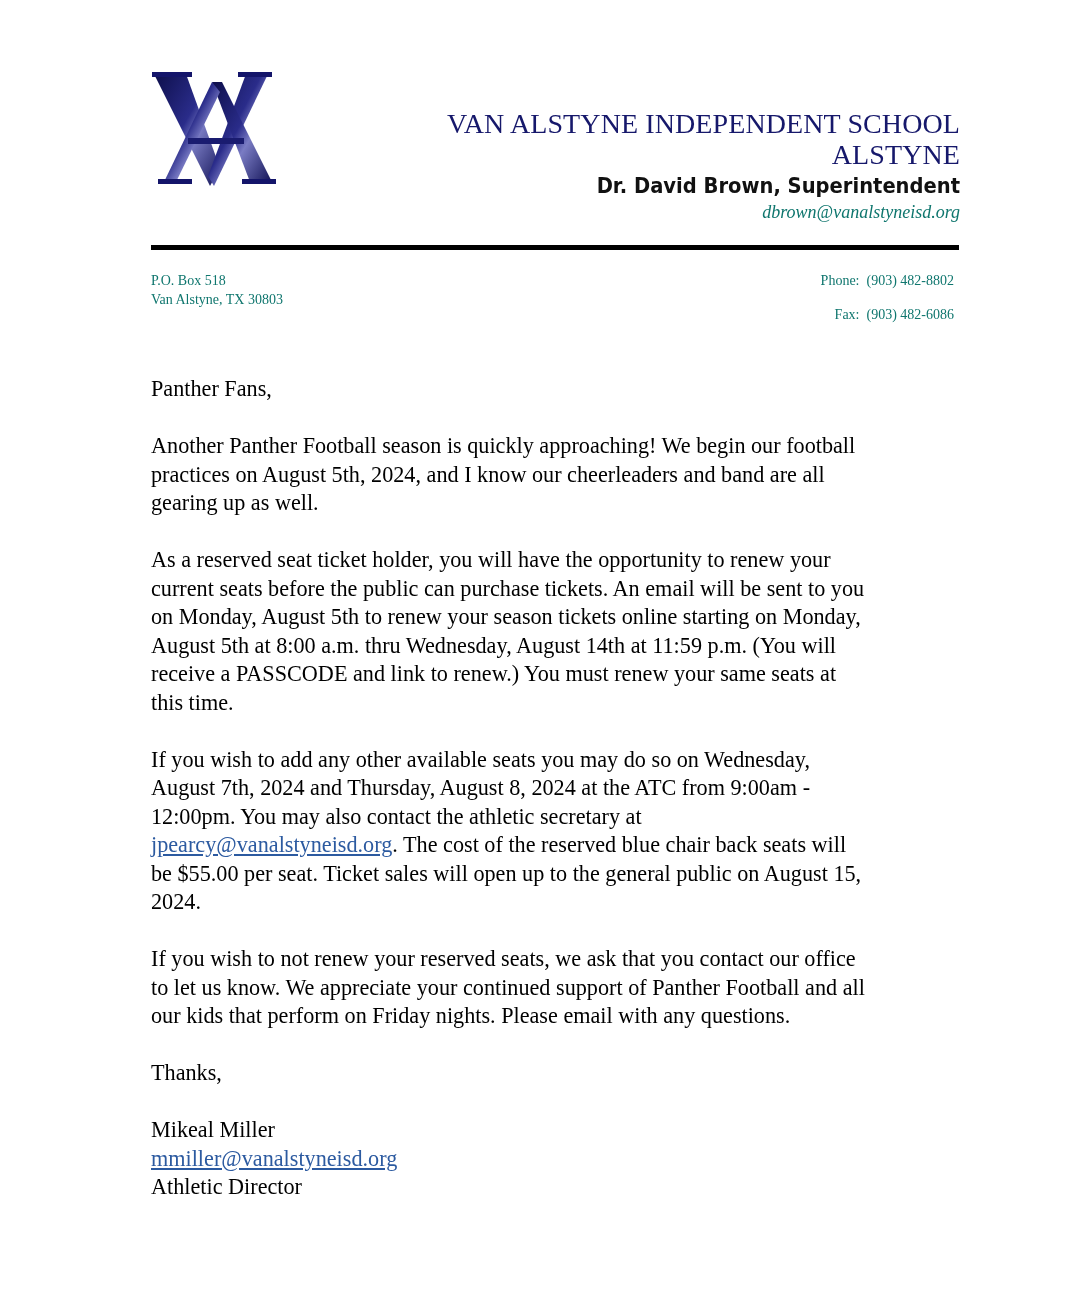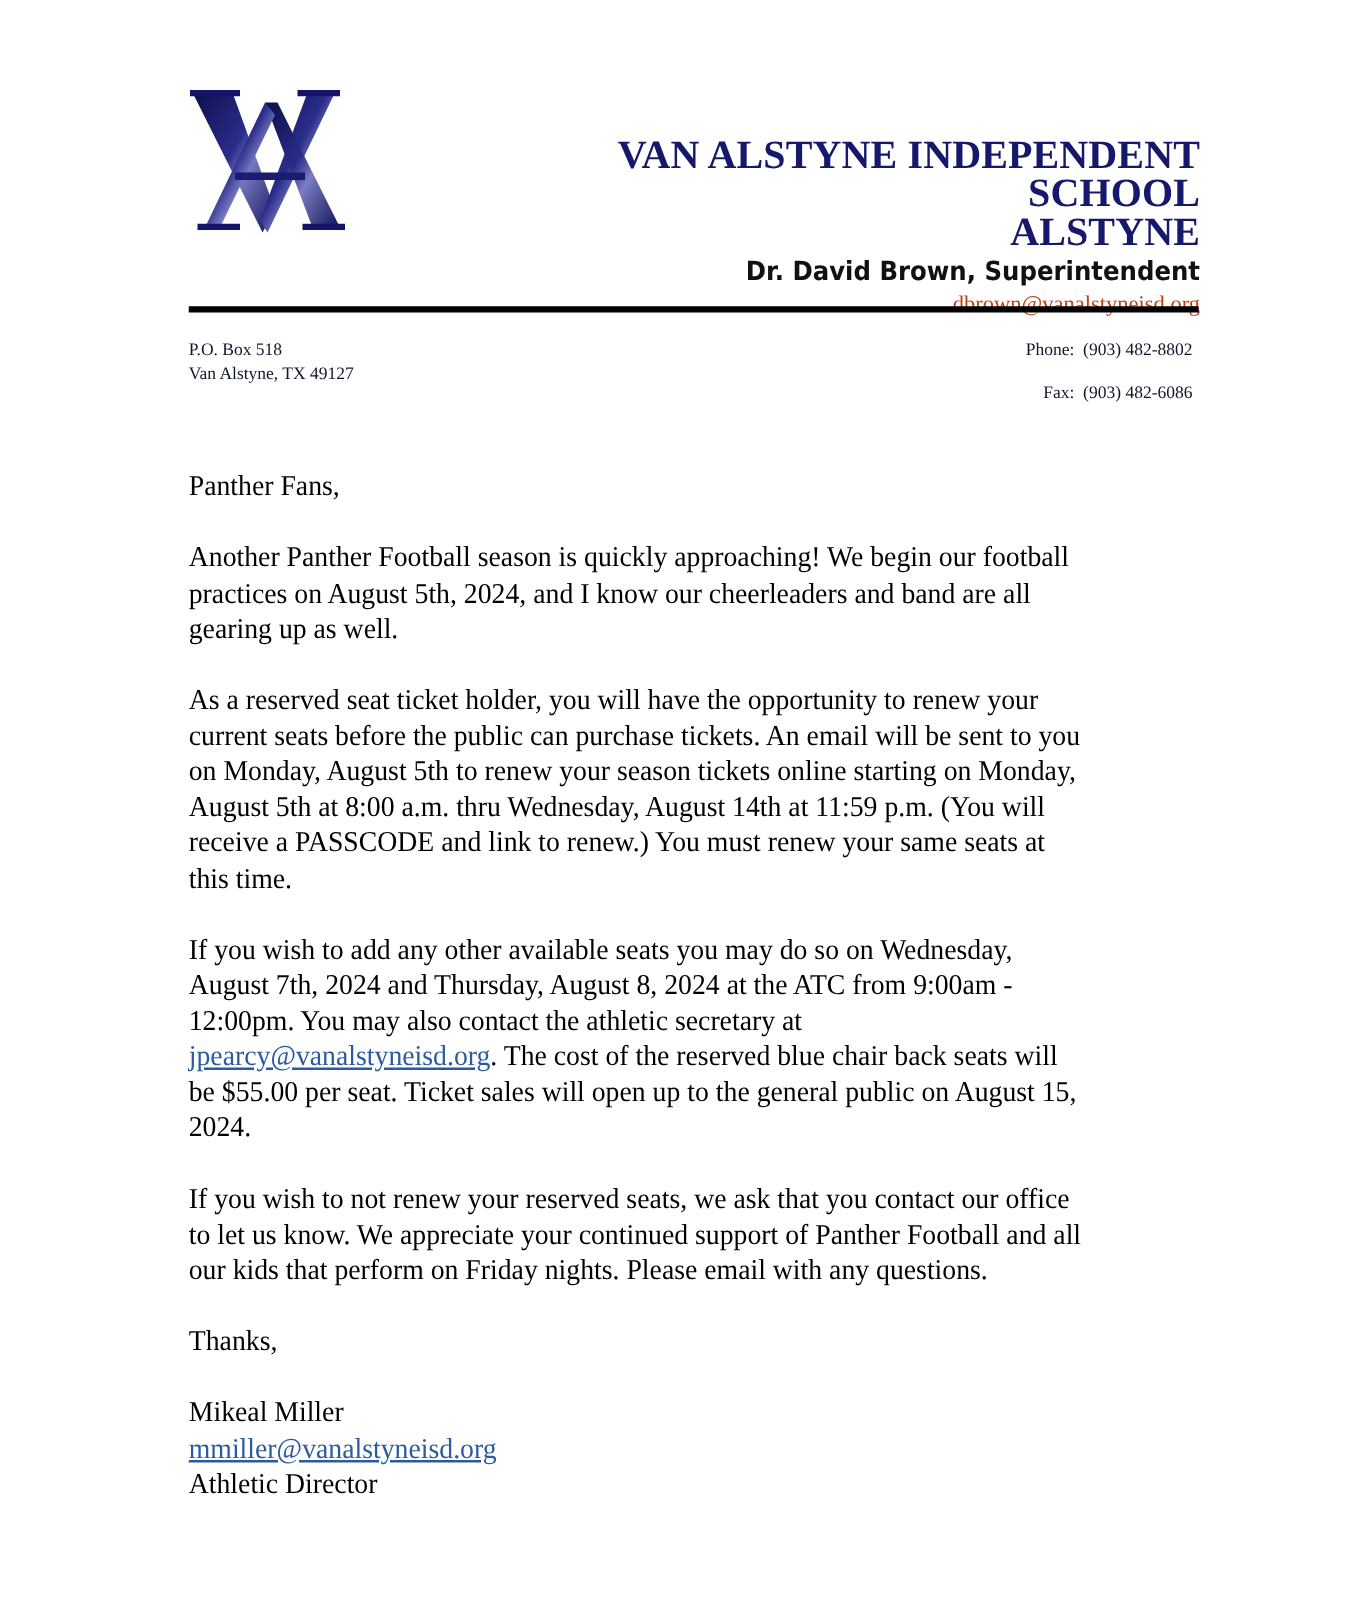--- a/index.html
+++ b/index.html
@@ -24,55 +24,56 @@
   }
   .header-right {
     position: absolute;
     right: 120px;
     top: 108px;
     width: 600px;
     text-align: right;
   }
   .district {
     font-family: "Liberation Serif", serif;
-    font-weight: bold;
-    font-size: 32px;
+    font-weight: normal;
+    font-size: 28px;
     line-height: 31px;
     color: #16186b;
     letter-spacing: 0.1px;
   }
   .super {
     font-family: "DejaVu Sans", sans-serif;
     font-weight: bold;
     font-size: 21px;
     line-height: 30px;
     color: #111;
     margin-top: 1px;
     transform: scaleX(0.93);
     transform-origin: right center;
   }
   .super-email {
     font-size: 18px;
     line-height: 22px;
-    color: #c2410c;
+    color: #0f766e;
+    font-style: italic;
   }
   .rule {
     position: absolute;
     left: 151px;
     top: 245px;
     width: 808px;
     height: 5px;
     background: #000;
   }
   .addr, .phone {
     position: absolute;
     top: 271px;
     font-size: 14px;
     line-height: 19px;
-    color: #0f172a;
+    color: #0f766e;
   }
   .addr { left: 151px; }
   .phone { right: 126px; text-align: right; }
   .body-text {
     position: absolute;
     left: 151px;
     top: 375px;
     width: 900px;
     font-size: 23px;
     line-height: 28.5px;
@@ -122,21 +123,21 @@
     <div>ALSTYNE</div>
   </div>
   <div class="super">Dr. David Brown, Superintendent</div>
   <div class="super-email">dbrown@vanalstyneisd.org</div>
 </div>
 
 <div class="rule"></div>
 
 <div class="addr">
   <div>P.O. Box 518</div>
-  <div>Van Alstyne, TX 49127</div>
+  <div>Van Alstyne, TX 30803</div>
 </div>
 
 <div class="phone">
   <div style="white-space:pre;">Phone:  (903) 482-8802</div>
   <div style="white-space:pre;margin-top:15px;">Fax:  (903) 482-6086</div>
 </div>
 
 <div class="body-text">
   <p>Panther Fans,</p>
   <p>Another Panther Football season is quickly approaching! We begin our football

